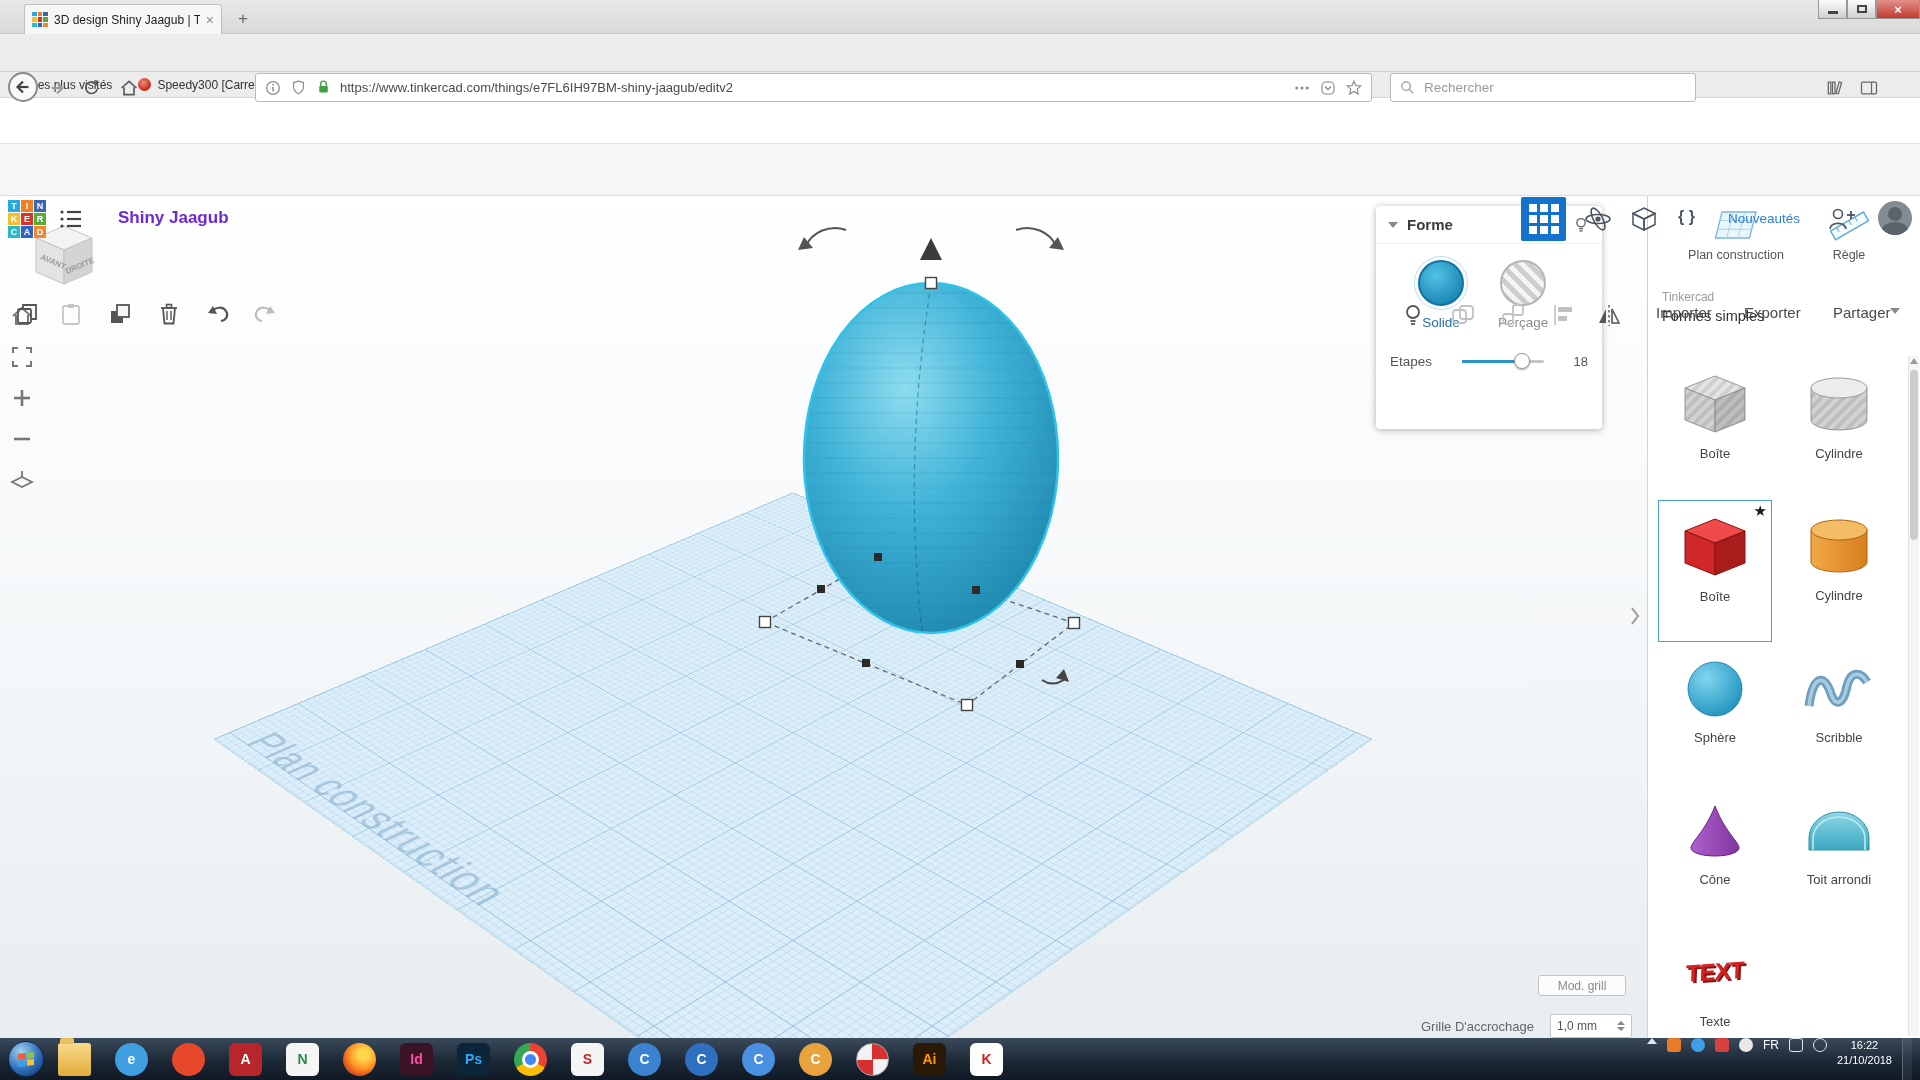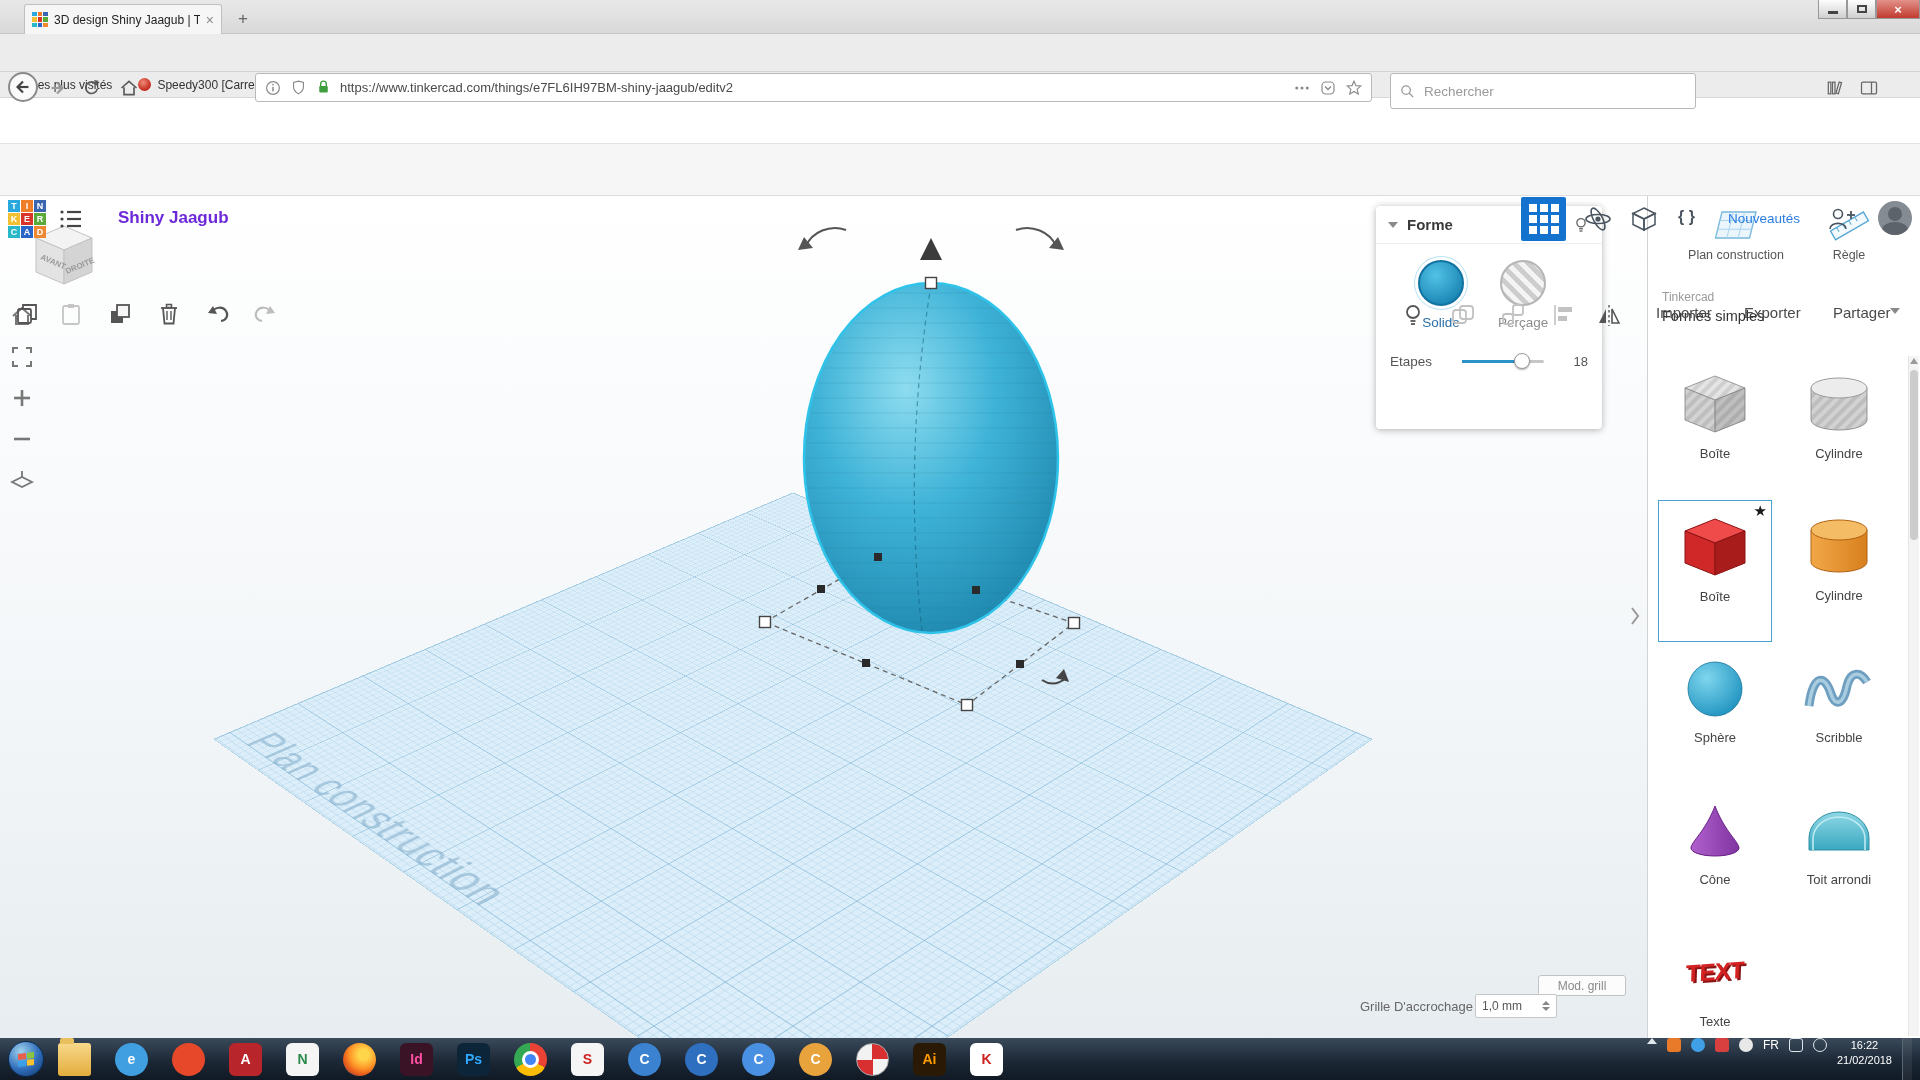--- a/index.html
+++ b/index.html
@@ -20,21 +20,21 @@
 .fv{width:16px;height:16px;display:grid;grid-template-columns:repeat(3,1fr);grid-template-rows:repeat(3,1fr);gap:1px;flex:none}
 .fv i,.logo i{display:flex;align-items:center;justify-content:center;font-style:normal;color:#fff}
 .c0{background:#29a8dd}.c1{background:#f07d28}.c2{background:#3a66b0}.c3{background:#f2c030}.c4{background:#d8342a}.c5{background:#5aaa3a}.c6{background:#28b8c8}.c7{background:#2a66c8}.c8{background:#ef8830}
 
 
 #navbar{position:absolute;left:0;top:34px;width:1920px;height:38px;background:#ececec;border-bottom:1px solid #d2d2d2;z-index:19}
 .nav-circle{position:absolute;left:8px;top:38px;width:30px;height:30px;border-radius:50%;border:2px solid #8a8a8a;background:#fafafa;display:flex;align-items:center;justify-content:center}
 .nav-ic{position:absolute;top:43px;width:22px;height:22px;display:flex;align-items:center;justify-content:center}
 .urlbar{position:absolute;left:255px;top:39px;width:1117px;height:29px;background:#fff;border:1px solid #b9b9b9;border-radius:3px;display:flex;align-items:center;padding:0 8px;gap:8px}
 .url-text{flex:1;font-size:13px;color:#4a4a4a;white-space:nowrap;overflow:hidden}
-.searchbar{position:absolute;left:1390px;top:39px;width:306px;height:36px;background:#fff;border:1px solid #b9b9b9;border-radius:3px;display:flex;align-items:center;padding:0 8px;gap:8px}
+.searchbar{position:absolute;left:1390px;top:39px;width:306px;height:29px;background:#fff;border:1px solid #b9b9b9;border-radius:3px;display:flex;align-items:center;padding:0 8px;gap:8px}
 .search-ph{font-size:13.5px;color:#9a9a9a}
 
 
 #bookmarks{position:absolute;left:0;top:72px;width:1920px;height:26px;background:#ececec;border-bottom:1px solid #d6d6d6;display:flex;align-items:center;gap:26px;padding-left:12px;z-index:18}
 .bm-item{display:flex;align-items:center;gap:6px;font-size:12px;color:#333}
 .bm-gear{width:13px;height:13px;border-radius:3px;background:conic-gradient(#e8833a 0 25%,#4a9ede 0 50%,#f2c030 0 75%,#5aaa3a 0 100%)}
 .bm-red{width:13px;height:13px;border-radius:50%;background:radial-gradient(circle at 40% 35%,#f08a7a,#c22818 70%)}
 
 
 #tc-header{position:absolute;left:0;top:98px;width:1920px;height:46px;background:#fff;border-bottom:1px solid #e2e2e2;z-index:17}
@@ -79,21 +79,21 @@
 .opt-label.gray{color:#8c8c8c}
 .fp-steps{display:flex;align-items:center;padding:24px 14px 0 14px}
 .steps-label{font-size:13.5px;color:#555;width:62px}
 .slider{position:relative;width:86px;height:3px;background:#c6c6c6;border-radius:2px;margin-left:14px}
 .slider-fill{position:absolute;left:0;top:0;height:3px;width:60px;background:#2a93c8}
 .slider-knob{position:absolute;left:52px;top:-7px;width:16px;height:16px;border-radius:50%;background:#fff;border:1.5px solid #9a9a9a;box-shadow:0 1px 2px rgba(0,0,0,.3)}
 .steps-value{font-size:13px;color:#555;margin-left:30px}
 
 
 .mod-grill{position:absolute;left:1538px;top:779px;width:88px;height:21px;background:#fcfcfc;border:1px solid #c2c2c2;border-radius:3px;display:flex;align-items:center;justify-content:center;font-size:12px;color:#8a8a8a;z-index:4}
-.snap-row{position:absolute;left:1360px;top:798px;width:272px;display:flex;align-items:center;gap:2px;z-index:4}
+.snap-row{position:absolute;left:1360px;top:818px;width:272px;display:flex;align-items:center;justify-content:flex-end;gap:16px;z-index:4}
 .snap-label{font-size:13px;color:#666}
 .snap-select{width:82px;height:24px;background:#fff;border:1px solid #c6c6c6;border-radius:2px;display:flex;align-items:center;padding:0 6px;font-size:12px;color:#555;gap:6px}
 .snap-select span:first-child{flex:1}
 .spin{display:flex;flex-direction:column;gap:2px}
 .spin i{display:block;width:0;height:0;border-left:4px solid transparent;border-right:4px solid transparent}
 .spin .up{border-bottom:4px solid #888}
 .spin .dn{border-top:4px solid #888}
 
 
 #sidebar{position:absolute;left:1647px;top:196px;width:273px;height:842px;background:#fff;border-left:1px solid #d2d2d2;z-index:6}
@@ -713,17 +713,17 @@
     <i class="tray-caret"></i>
     <span class="ticon" style="background:#e87a2a"></span>
     <span class="ticon" style="background:#3fa0e8;border-radius:50%"></span>
     <span class="ticon" style="background:#d84040"></span>
     <span class="ticon" style="background:#e8e8e8;border-radius:50%"></span>
     <span class="tray-lang">FR</span>
     <span class="ticon" style="background:transparent;border:1.5px solid #dfe6ec"></span>
     <span class="ticon" style="background:transparent;border:1.5px solid #dfe6ec;border-radius:50%"></span>
     <div class="tray-clock">
       <div>16:22</div>
-      <div>21/02/2018</div>
+      <div>21/10/2018</div>
     </div>
     <div class="show-desktop"></div>
   </div>
 </div>
 
 </body></html>

